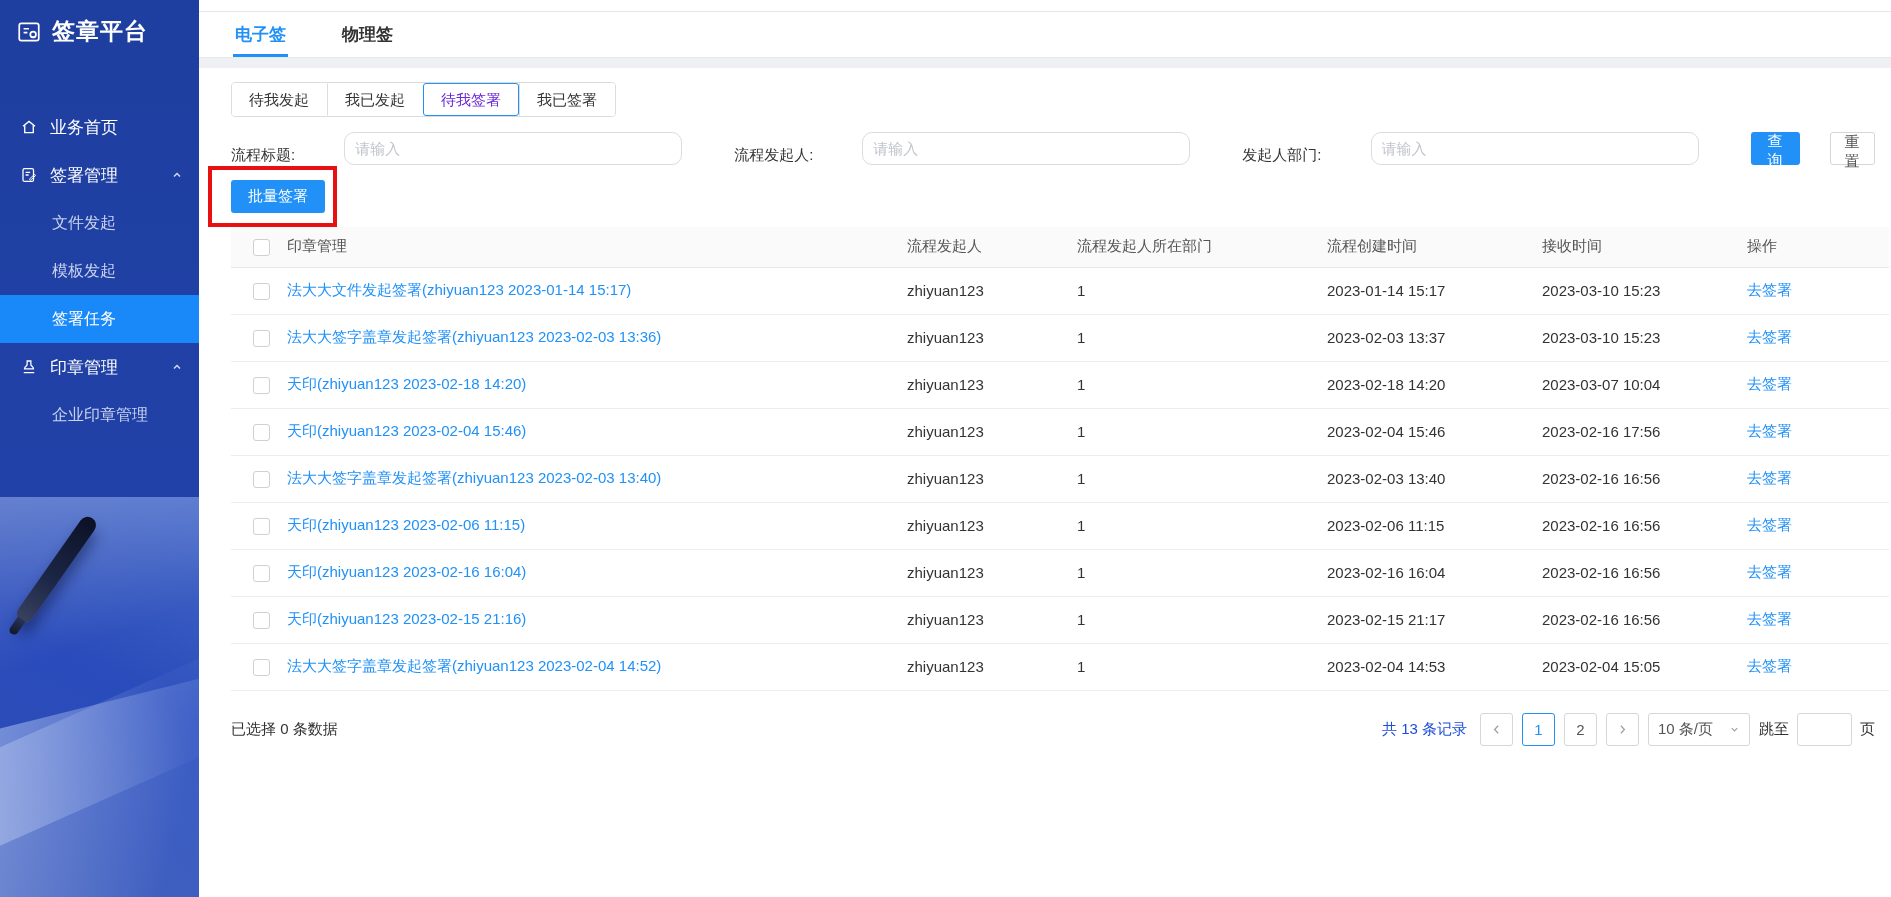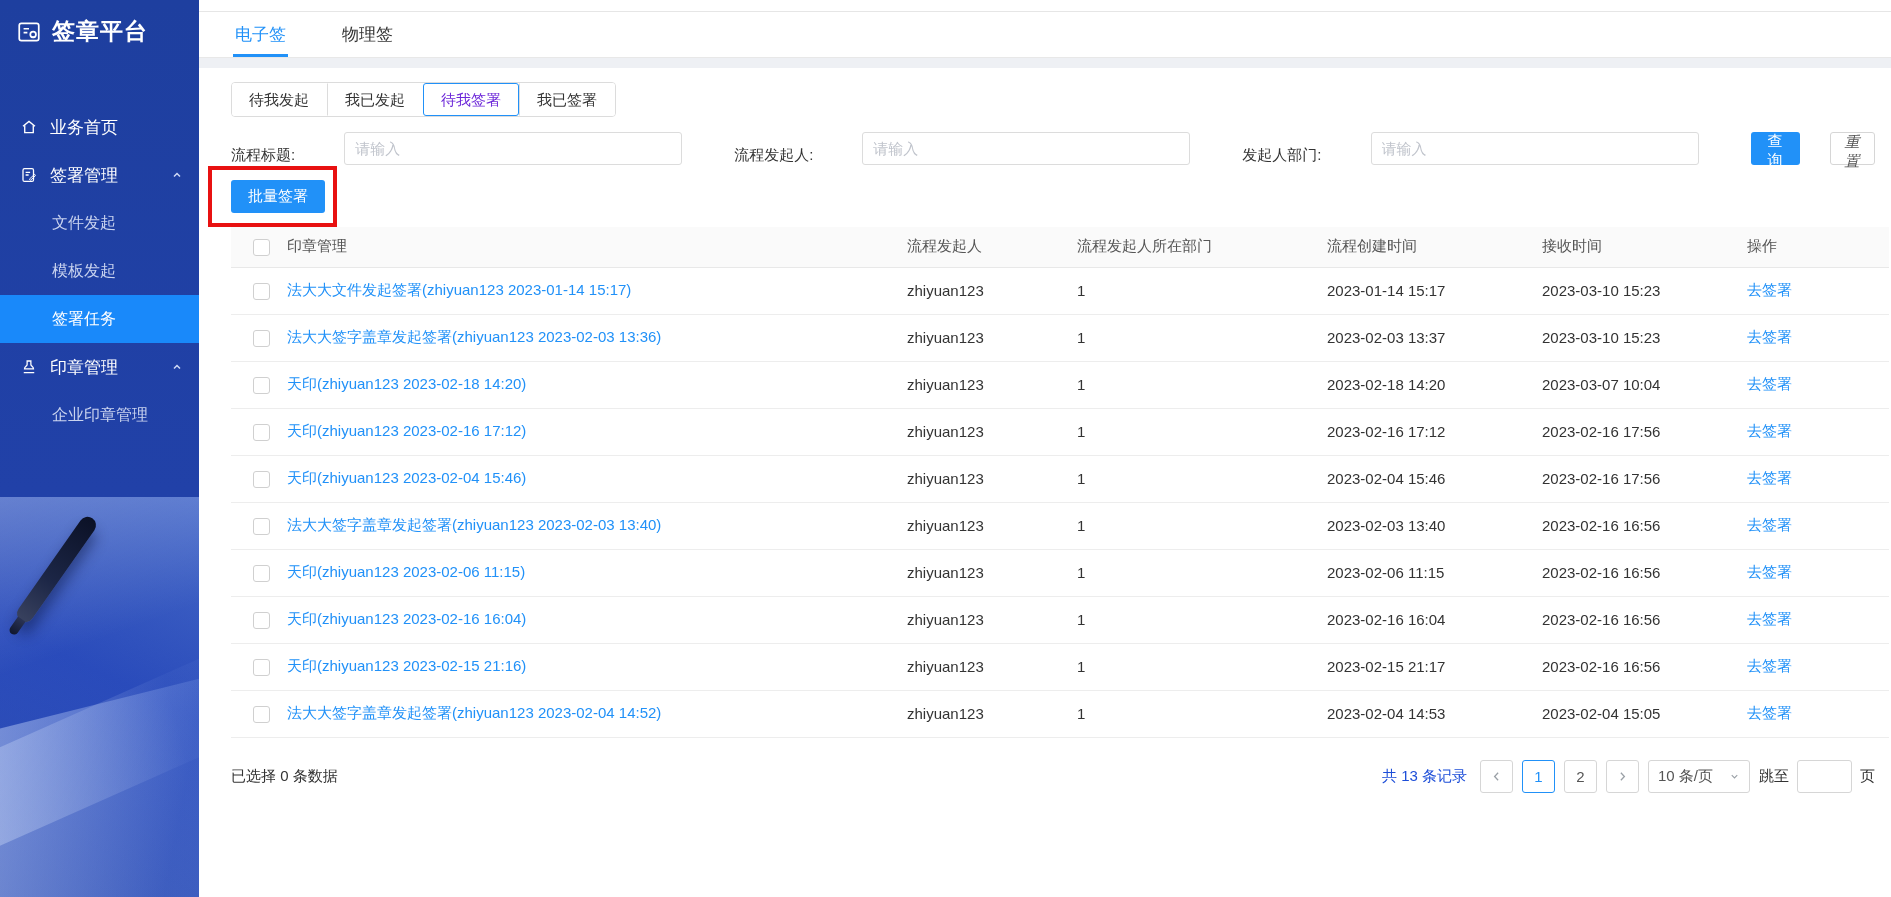--- a/index.html
+++ b/index.html
@@ -41,48 +41,48 @@
   .sub { height:48px; line-height:48px; padding-left:52px; font-size:16px;
     color:#c9d3ef; cursor:pointer; }
   .sub.active { background:#1989fa; color:#fff; }
 
   
   .content { flex:1; display:flex; flex-direction:column; background:#fff; min-width:0; }
   .topline { height:12px; border-bottom:1px solid #e6e6e6; }
   .tabbar { display:flex; align-items:center; height:46px; padding-left:36px;
     border-bottom:1px solid #e8e8e8; }
   .tab { position:relative; height:100%; display:flex; align-items:center;
-    margin-right:56px; font-size:17px; color:#333; cursor:pointer; }
+    margin-right:56px; font-size:17px; color:#333; cursor:pointer;font-weight:bold; }
   .tab.active { color:#2191f8; }
   .tab.active::after { content:""; position:absolute; left:-2px; right:-2px; bottom:0;
     height:3px; background:#2191f8; }
   .graygap { height:10px; background:#eef0f4; }
 
   .main { position:relative; padding:14px 16px 0 32px; }
 
   
   .seg { display:inline-flex; border:1px solid #dcdcdc; border-radius:4px; overflow:hidden; }
   .seg-btn { padding:0 17px; height:33px; line-height:31px; font-size:15px; color:#333;
     background:#fff; border:1px solid transparent; border-left:1px solid #dcdcdc;
     cursor:pointer; }
   .seg-btn:first-child { border-left:none; }
   .seg-btn.active { color:#6d28d9; border:1px solid #2191f8; border-radius:3px; }
 
   
   .form-row { display:flex; align-items:center; margin-top:15px; }
   .field { display:flex; align-items:flex-end; margin-right:52px;gap:39px; }
   .field label { font-size:15px; color:#333; margin-right:10px; white-space:nowrap; }
-  .field input { width:338px; height:33px; border:1px solid #dcdcdc; border-radius:3px;
+  .field input { width:338px; height:33px; border:1px solid #dcdcdc; border-radius:10px;
     padding:0 10px; font-size:15px; color:#333; outline:none; }
   .field.narrow input { width:328px; }
   .field input::placeholder { color:#c0c4cc; }
   .form-actions { margin-left:auto; display:flex; align-items:center; gap:30px; }
   .btn { height:33px; border-radius:3px; font-size:15px; cursor:pointer; border:1px solid transparent; }
   .btn-primary { background:#2191f8; color:#fff; padding:0 17px; border:none; }
-  .btn-plain { background:#fff; color:#555; border:1px solid #d6d6d6; padding:0 14px;font-style:italic; }
+  .btn-plain { background:#fff; color:#555; border:1px solid #d6d6d6; padding:0 14px; }
   .expand-link { display:flex; align-items:center; gap:3px; color:#2191f8;
     font-size:15px; cursor:pointer; white-space:nowrap; }
 
   
   .batch-wrap { position:relative; display:inline-block; margin-top:15px; }
   .annotation-box { position:absolute; left:-23px; top:-14px; right:-12px; bottom:-14px;
     border:4px solid #e81111; pointer-events:none; z-index:5; }
 
   
   table { width:100%; border-collapse:collapse; table-layout:fixed; margin-top:14px; }
@@ -289,31 +289,20 @@
         <td>
               <a class="title-link">天印(zhiyuan123 2023-02-18 14:20)</a>
             </td>
         <td>zhiyuan123</td>
         <td>1</td>
         <td>2023-02-18 14:20</td>
         <td>2023-03-07 10:04</td>
         <td><a class="action-link">去签署</a></td>
       </tr>
 
-      <tr>
-        <td class="cbcell"><span class="cb"></span></td>
-        <td>
-              <a class="title-link">天印(zhiyuan123 2023-02-16 17:12)</a>
-            </td>
-        <td>zhiyuan123</td>
-        <td>1</td>
-        <td>2023-02-16 17:12</td>
-        <td>2023-02-16 17:56</td>
-        <td><a class="action-link">去签署</a></td>
-      </tr>
 
       <tr>
         <td class="cbcell"><span class="cb"></span></td>
         <td>
               <a class="title-link">天印(zhiyuan123 2023-02-04 15:46)</a>
             </td>
         <td>zhiyuan123</td>
         <td>1</td>
         <td>2023-02-04 15:46</td>
         <td>2023-02-16 17:56</td>

